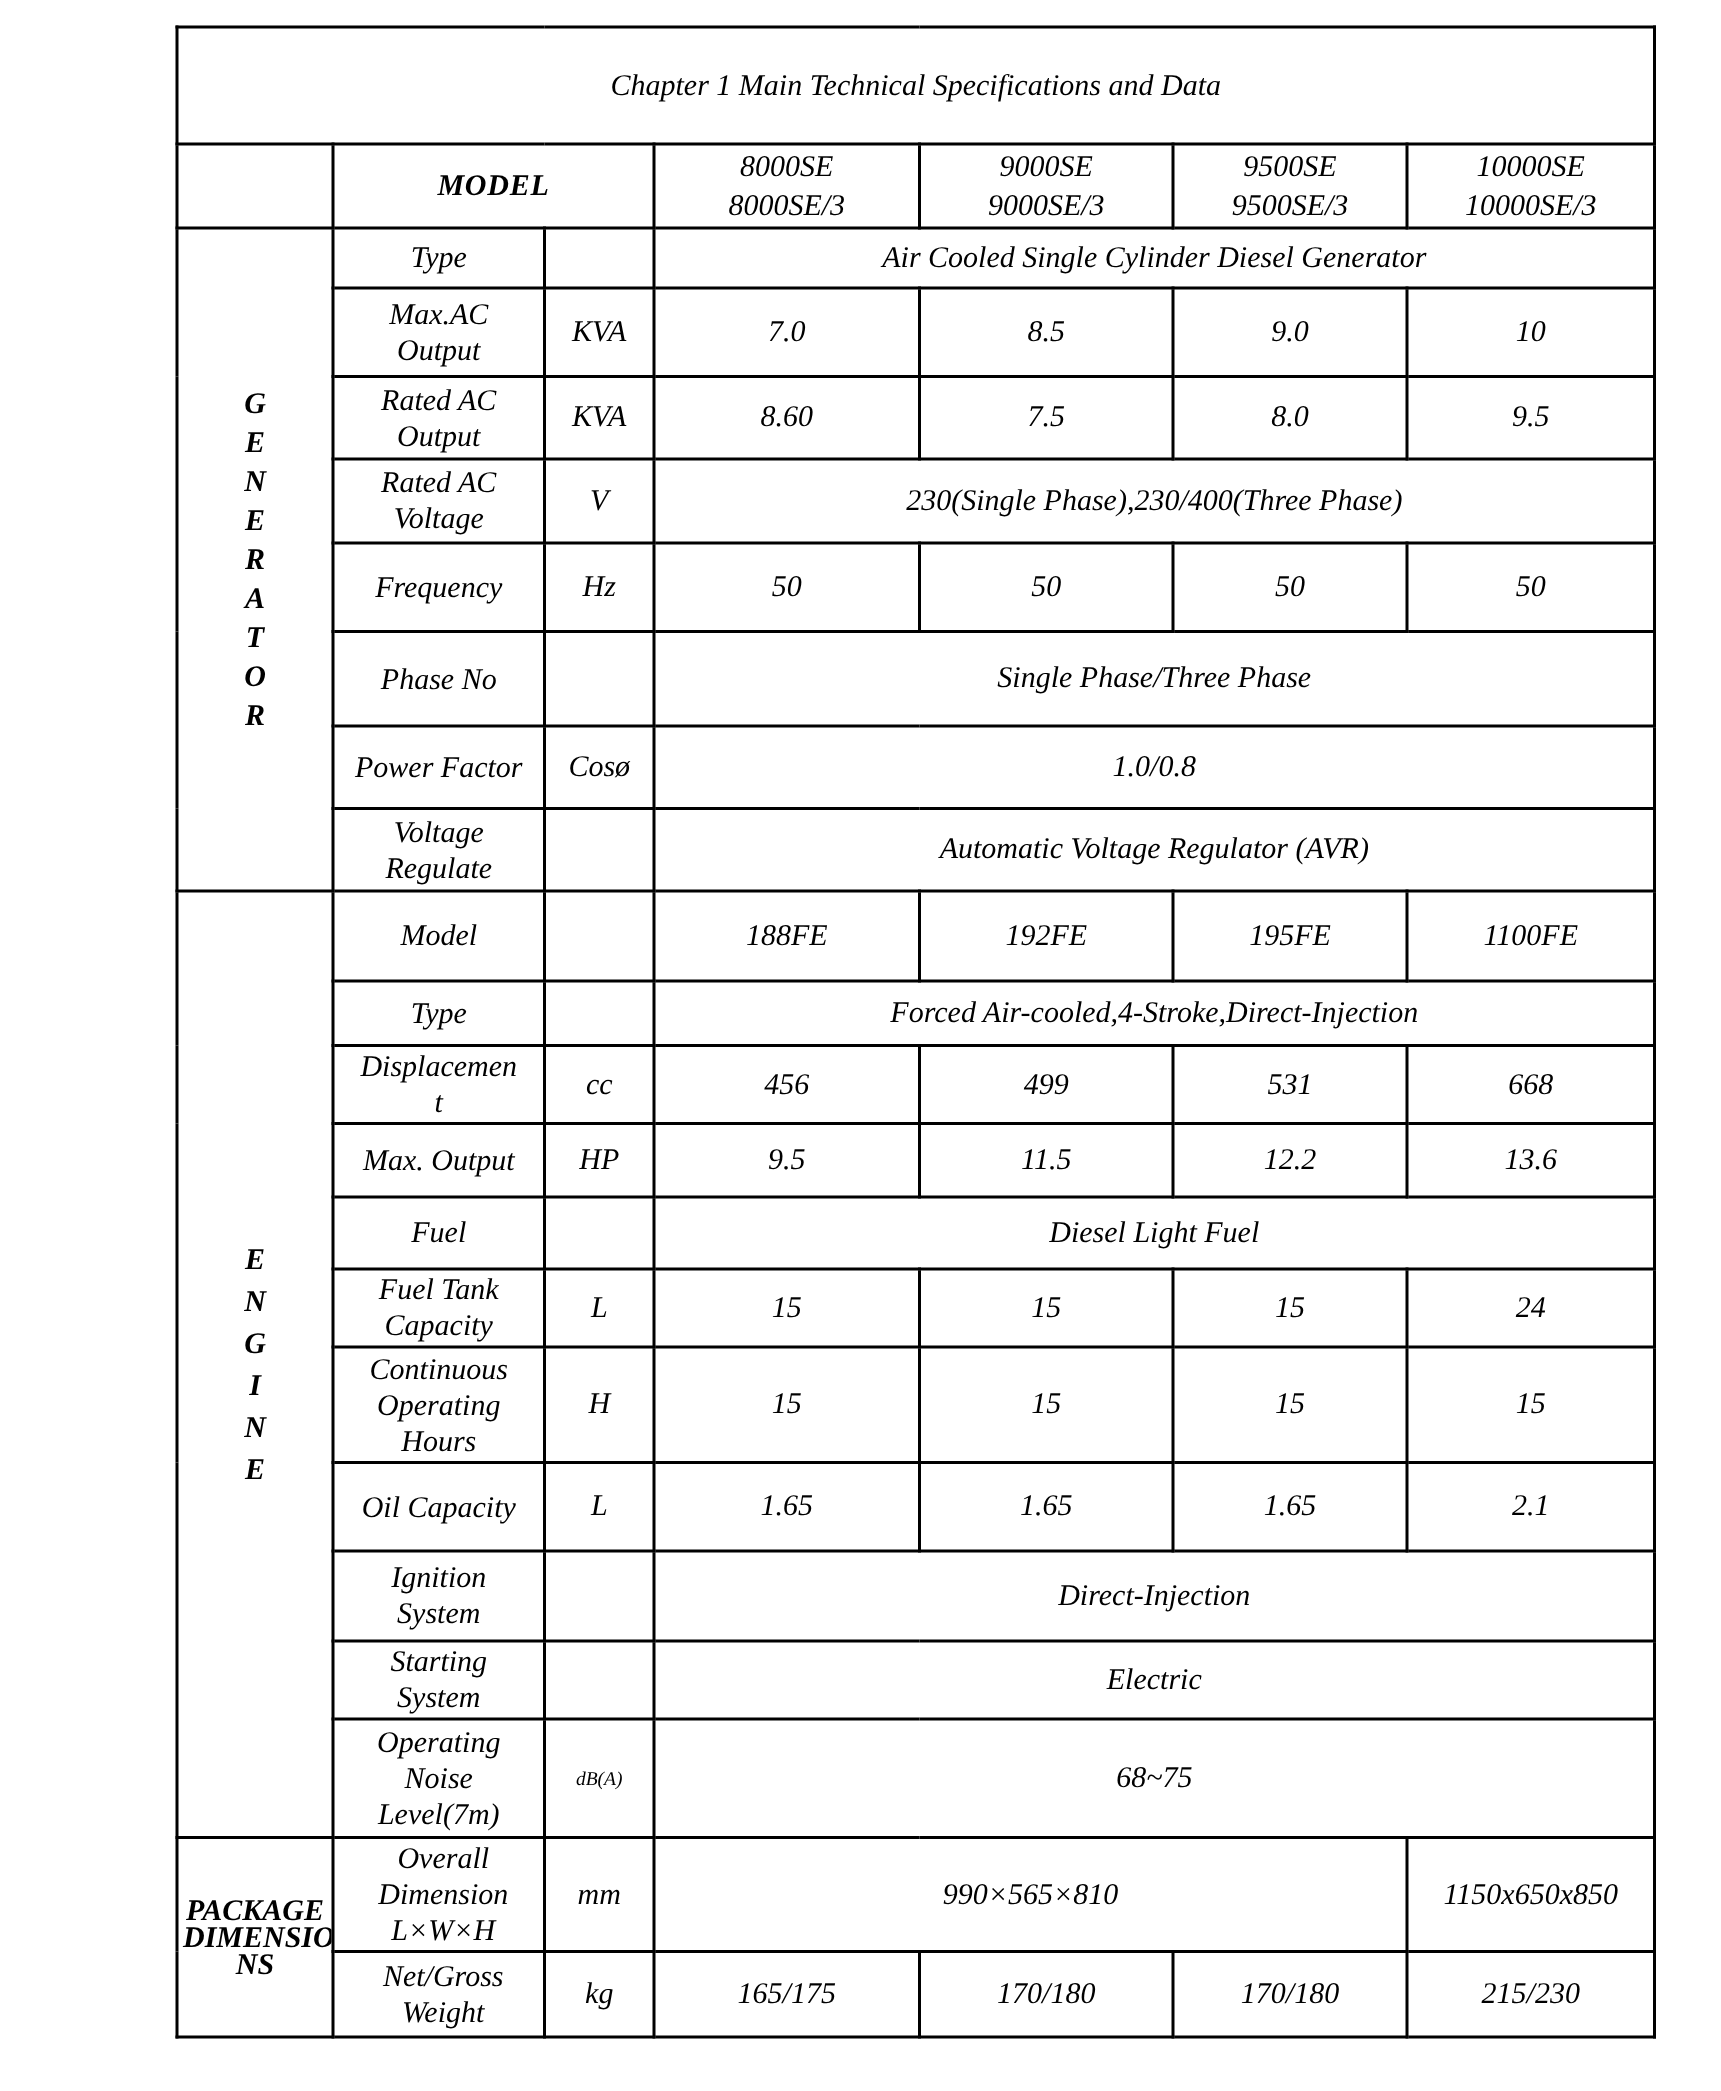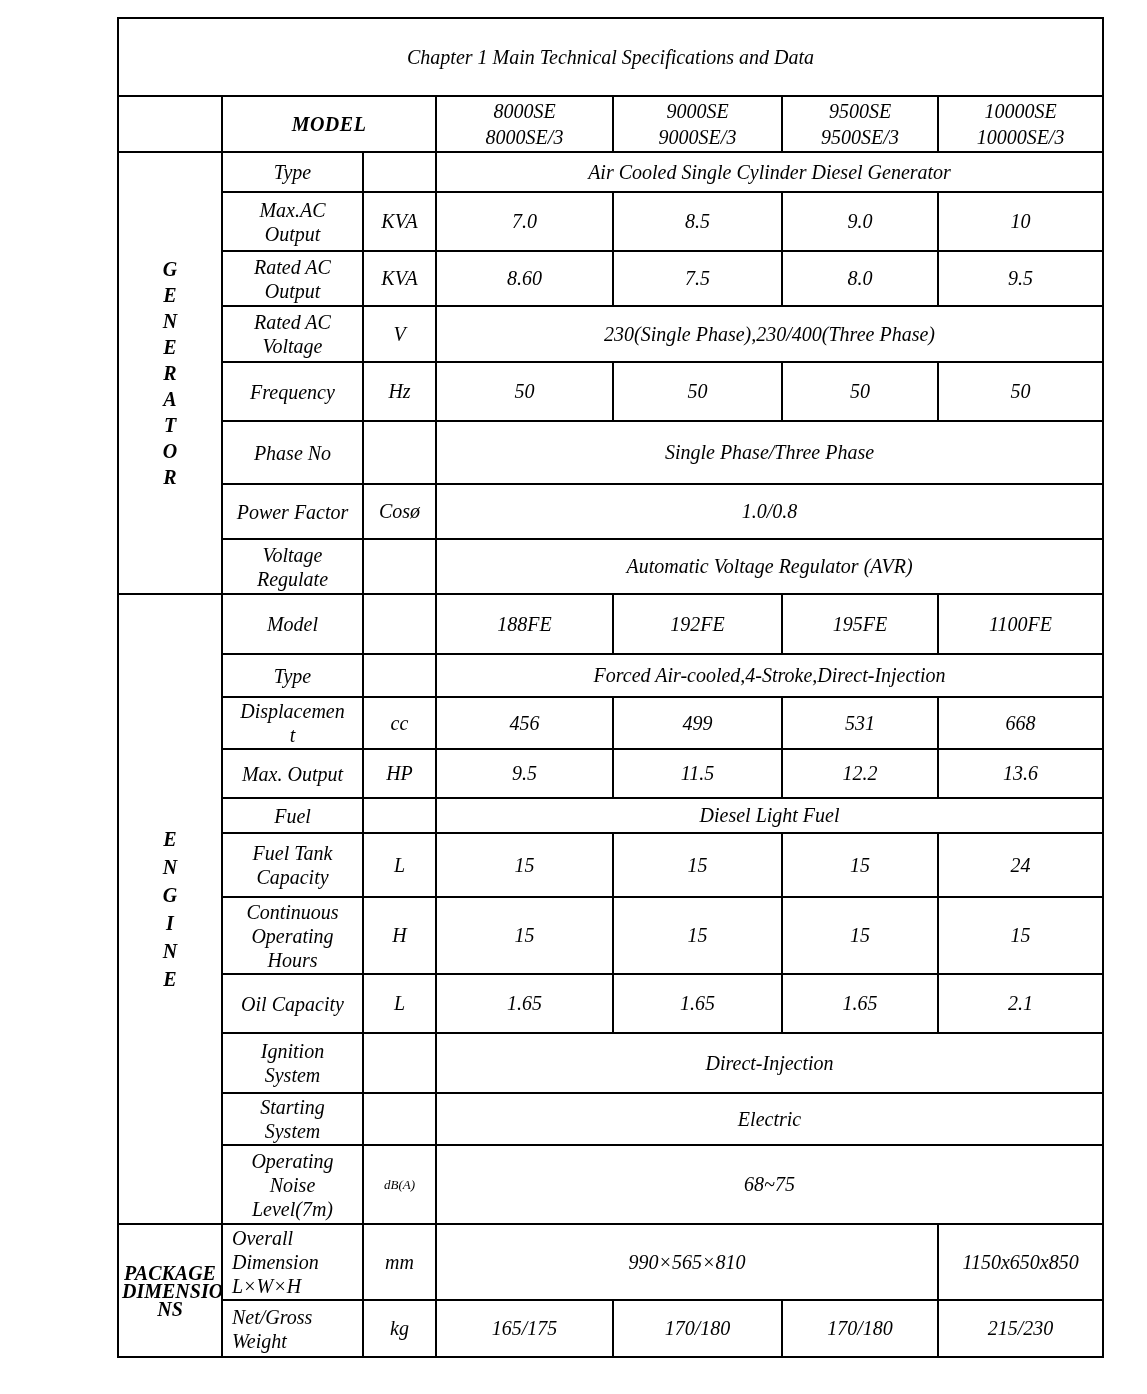--- a/index.html
+++ b/index.html
@@ -45,21 +45,21 @@
   .model-col {
     white-space: pre-line;
     line-height: 26px;
   }
   .lbl {
     white-space: pre-line;
     line-height: 24px;
     margin-left: 44px;
   }
   .lbl.left {
-    text-align: left;
+    text-align: center;
     padding-left: 9px;
   }
   .unit { font-size: 20px; }
   .unit.small { font-size: 13px; }
   .sec-v {
     font-weight: bold;
     white-space: pre-line;
     font-size: 20px;
     line-height: 26px;
   }
@@ -196,26 +196,26 @@
       <td class="val">668</td>
     </tr>
     <tr style="height:49px">
       <td class="lbl">Max. Output</td>
       <td class="unit">HP</td>
       <td class="val">9.5</td>
       <td class="val">11.5</td>
       <td class="val">12.2</td>
       <td class="val">13.6</td>
     </tr>
-    <tr style="height:35px">
+    <tr style="height:48px">
       <td class="lbl">Fuel</td>
       <td class="unit"></td>
       <td class="val" colspan="4">Diesel Light Fuel</td>
     </tr>
-    <tr style="height:64px">
+    <tr style="height:52px">
       <td class="lbl">Fuel Tank
 Capacity</td>
       <td class="unit">L</td>
       <td class="val">15</td>
       <td class="val">15</td>
       <td class="val">15</td>
       <td class="val">24</td>
     </tr>
     <tr style="height:77px">
       <td class="lbl">Continuous

